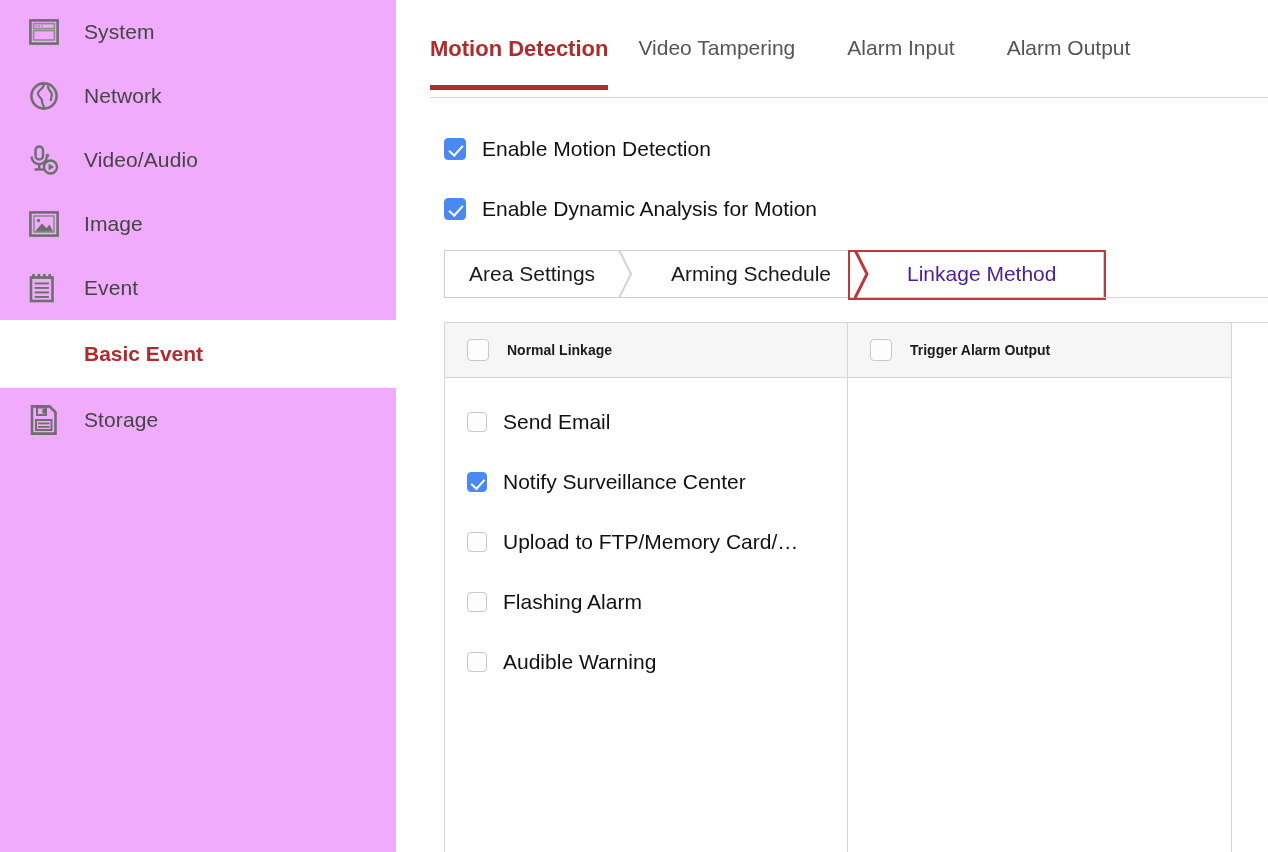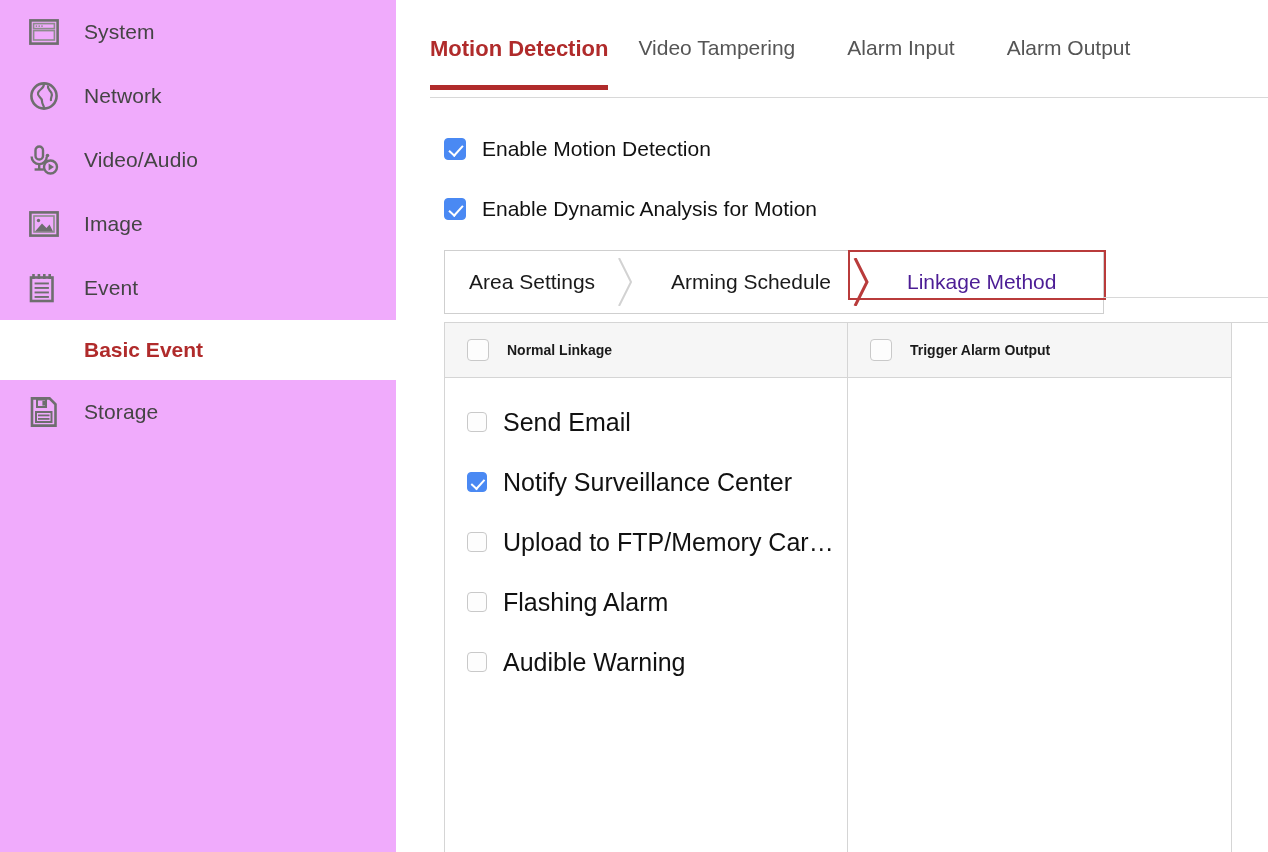--- a/index.html
+++ b/index.html
@@ -30,21 +30,21 @@
     flex: 0 0 40px;
     color: #6e6e6e;
   }
   .nav-item .lbl {
     margin-left: 20px;
     font-size: 21px;
     color: #444444;
     letter-spacing: 0.1px;
   }
   .sub-item {
-    height: 60px;
+    height: 68px;
     display: flex;
     align-items: center;
     padding-left: 84px;
   }
   .sub-item .lbl {
     font-size: 21px;
     color: #555555;
   }
   .sub-item.active {
     background: #ffffff;
@@ -131,21 +131,21 @@
 
   
   .stepwrap {
     position: absolute;
     left: 48px; top: 250px;
     right: 0;
     height: 48px;
   }
   .stepbox {
     position: relative;
-    width: 660px; height: 64px;
+    width: 660px; height: 48px;
     border: 1px solid #cfcfcf;
     background: #ffffff;
     display: flex;
     align-items: center;
   }
   .step {
     font-size: 21px;
     color: #1a1a1a;
     white-space: nowrap;
     display: flex; align-items: center;
@@ -195,21 +195,21 @@
     font-size: 14px; font-weight: bold; color: #1a1a1a;
     margin-left: 18px;
   }
   .tbody { padding-top: 14px; }
   .trow {
     height: 60px;
     display: flex; align-items: center;
     padding-left: 22px;
   }
   .trow .lbl {
-    font-size: 25px; color: #111;
+    font-size: 21px; color: #111;
     margin-left: 16px;
     white-space: nowrap;
     overflow: hidden;
     text-overflow: ellipsis;
     max-width: 340px;
   }
   .col.right .trow .lbl { max-width: 320px; }
 </style>
 </head>
 <body>

